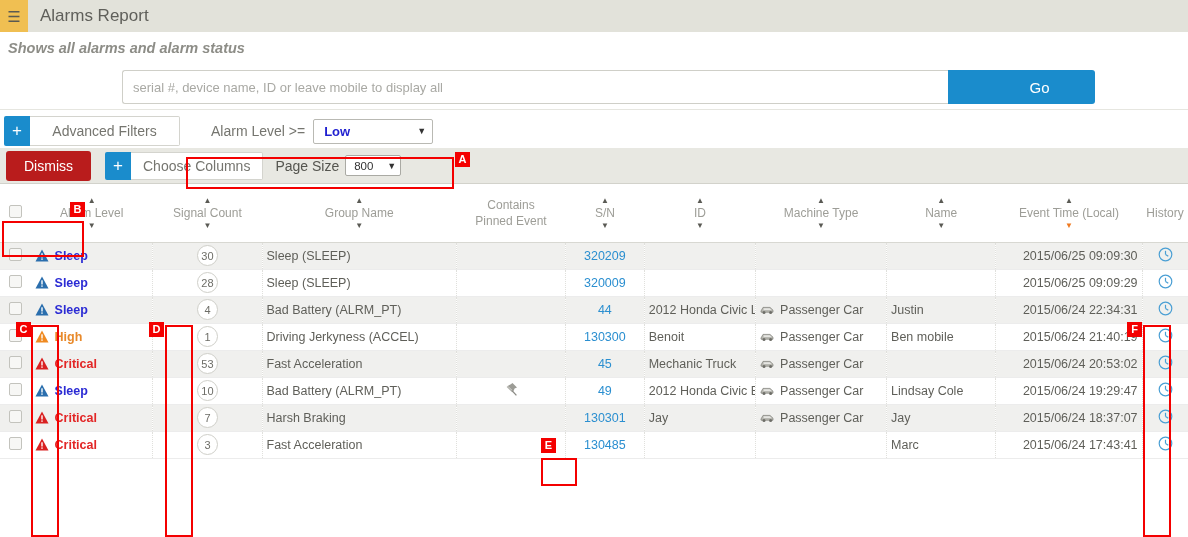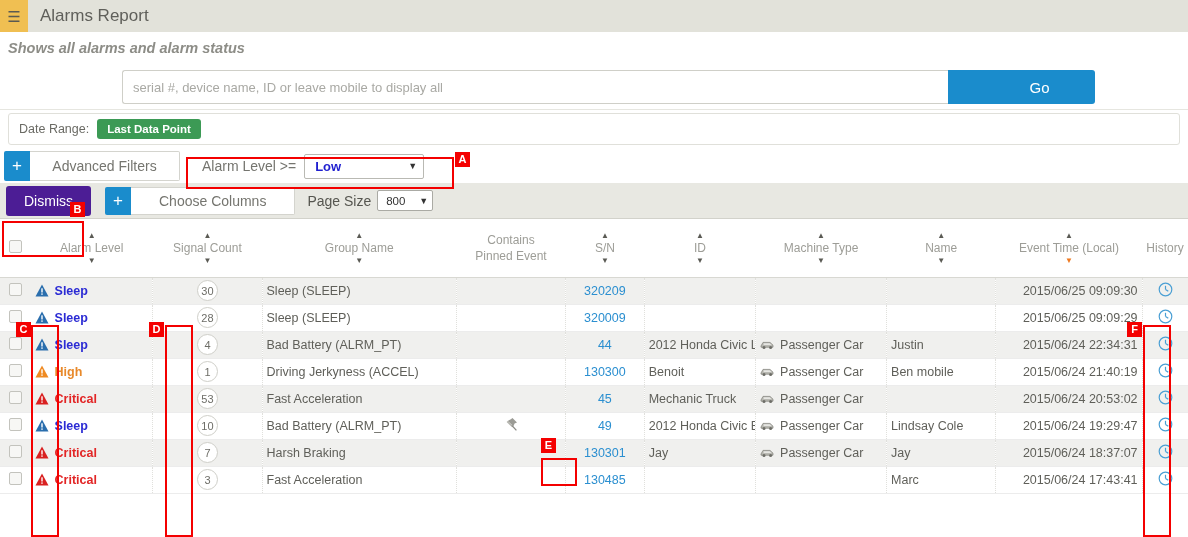--- a/index.html
+++ b/index.html
@@ -87,21 +87,21 @@
   }
   .advlabel {
     height: 30px; min-width: 150px;
     border: 1px solid #d4d4ce; border-left: none; background: #fff;
     display: flex; align-items: center; justify-content: center;
     font-size: 14px; color: #75756f; border-radius: 0 2px 2px 0;
     padding: 0 14px;
   }
   .alarmfilter {
     display: flex; align-items: center;
-    margin-left: 14px; padding: 3px 8px;
+    margin-left: 23px; padding: 3px 8px;
   }
   .aflabel { font-size: 14px; color: #75756f; margin-right: 8px; }
   .afselect {
     height: 25px; min-width: 120px;
     border: 1px solid #b9b9b3; background: #fff; border-radius: 2px;
     display: flex; align-items: center; justify-content: space-between;
     padding: 0 6px 0 10px;
     font-size: 13px; font-weight: bold; color: #1f1fd0;
   }
   .caret { font-size: 9px; color: #333; margin-left: 10px; }
@@ -114,34 +114,34 @@
     font-size: 13.5px; font-weight: bold; color: #44443e;
   }
 
   
   .toolbar {
     height: 36px; background: #e8e8e2;
     display: flex; align-items: center; padding-left: 6px;
     border-bottom: 1px solid #d2d2cb;
   }
   .dismissbtn {
-    background: #4c1d95; color: #fff;
+    background: #b91c1c; color: #fff;
     font-size: 14px; padding: 7px 18px; border-radius: 3px;
     cursor: pointer;
   }
   .choosecols { display: flex; align-items: center; margin-left: 14px; }
   .cc-plus {
     width: 26px; height: 28px; background: #1a8ccc; color: #fff;
     display: flex; align-items: center; justify-content: center;
     font-size: 17px; border-radius: 2px 0 0 2px;
   }
   .cc-label {
     height: 28px; border: 1px solid #d4d4ce; border-left: none;
     background: #fff; display: flex; align-items: center;
-    padding: 0 28px; font-size: 14px; color: #75756f;
+    padding: 0 12px; font-size: 14px; color: #75756f;
     border-radius: 0 2px 2px 0;
   }
   .pagesize { display: flex; align-items: center; margin-left: 12px; }
   .ps-label { font-size: 14px; color: #55554f; margin-right: 6px; }
   .ps-select {
     height: 21px; width: 56px;
     border: 1px solid #aaaaa4; background: #fff; border-radius: 2px;
     display: flex; align-items: center; justify-content: space-between;
     padding: 0 4px 0 8px; font-size: 11.5px; color: #333;
   }
@@ -215,24 +215,20 @@
     <div class="apptitle">Alarms Report</div>
   </div>
 
   <div class="subtitle">Shows all alarms and alarm status</div>
 
   <div class="searchrow">
     <div class="searchinput">serial #, device name, ID or leave mobile to display all</div>
     <div class="gobtn">Go</div>
   </div>
 
-  <div class="daterow">
-    <span class="drlabel">Date Range:</span>
-    <span class="drbadge">Last Data Point</span>
-  </div>
 
   <div class="filterrow">
     <div class="advfilter">
       <div class="plusbox">+</div>
       <div class="advlabel">Advanced Filters</div>
     </div>
     <div class="alarmfilter">
       <span class="aflabel">Alarm Level &gt;=</span>
       <div class="afselect">
         <span>Low</span>

